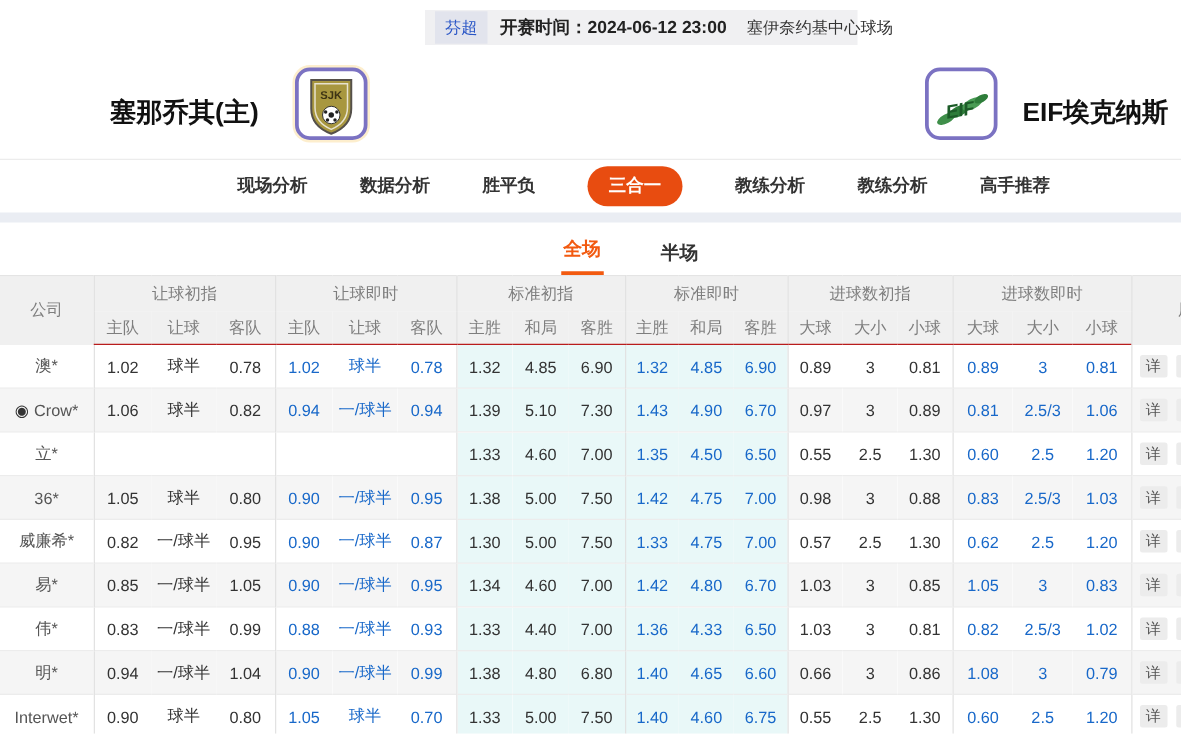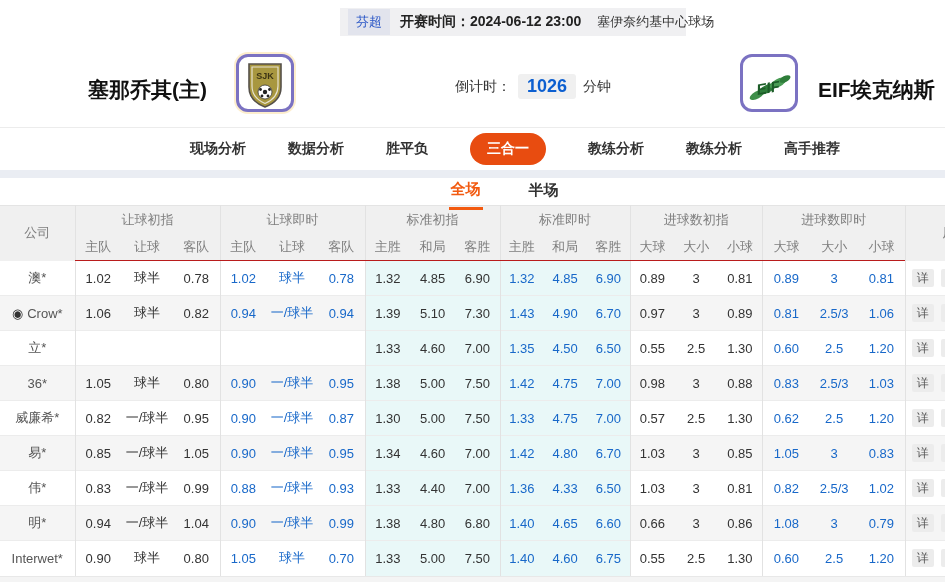--- a/index.html
+++ b/index.html
@@ -51,22 +51,22 @@
   }
   .nav-item { font-size: 14px; font-weight: bold; color: #333; cursor: pointer; white-space: nowrap; }
   .nav-item.active {
     background: var(--accent-orange, #e84c10); color: #fff;
     padding: 7px 17px; border-radius: 16px;
   }
   .divider-band { height: 8px; background: var(--band, #eaedf3); }
 
   
   .subtabs {
-    height: 27px; display: flex; justify-content: center; gap: 44px;
-    padding-left: 64px; align-items: center; padding-top: 4px;
+    height: 42px; display: flex; justify-content: center; gap: 44px;
+    padding-left: 64px; align-items: flex-end; padding-top: 4px;
   }
   .subtab { font-size: 15px; font-weight: bold; color: #333; cursor: pointer; padding: 2px 2px 8px; }
   .subtab.active { color: var(--tab-orange, #f25a10); border-bottom: 3px solid var(--tab-orange, #f25a10); }
 
   
   table.odds { border-collapse: collapse; table-layout: fixed; width: 1005px; border-top: 1px solid #e4e4e4; }
   thead th {
     background: #f0f0f0; color: #7e7e7e; font-weight: normal; font-size: 13px;
     text-align: center; height: 28px;
   }
@@ -119,25 +119,20 @@
           <circle cx="20" cy="31" r="7" fill="#fff" stroke="#333" stroke-width="0.8"></circle>
           <circle cx="20" cy="31" r="2.2" fill="#222"></circle>
           <circle cx="15.5" cy="28.5" r="1.4" fill="#222"></circle>
           <circle cx="24.5" cy="28.5" r="1.4" fill="#222"></circle>
           <circle cx="17" cy="35" r="1.4" fill="#222"></circle>
           <circle cx="23" cy="35" r="1.4" fill="#222"></circle>
         </svg>
       </div>
     </div>
 
-    <div class="countdown">
-      <span class="countdown-label">倒计时：</span>
-      <span class="countdown-value">1026</span>
-      <span class="countdown-unit">分钟</span>
-    </div>
 
     <div class="logo-wrap away-logo-wrap">
       <div class="logo-box">
         <svg width="48" height="40" viewBox="0 0 48 40">
           <ellipse cx="12" cy="26" rx="8" ry="3.6" fill="#3f8f4a" transform="rotate(-28 12 26)"></ellipse>
           <ellipse cx="22" cy="20" rx="9" ry="4" fill="#2e7d3a" transform="rotate(-28 22 20)"></ellipse>
           <ellipse cx="33" cy="14" rx="9" ry="4" fill="#4a9c55" transform="rotate(-28 33 14)"></ellipse>
           <ellipse cx="40" cy="10" rx="6" ry="3" fill="#2e7d3a" transform="rotate(-28 40 10)"></ellipse>
           <text x="24" y="24" text-anchor="middle" class="eif-text" transform="rotate(-10 24 24)">EIF</text>
         </svg>

